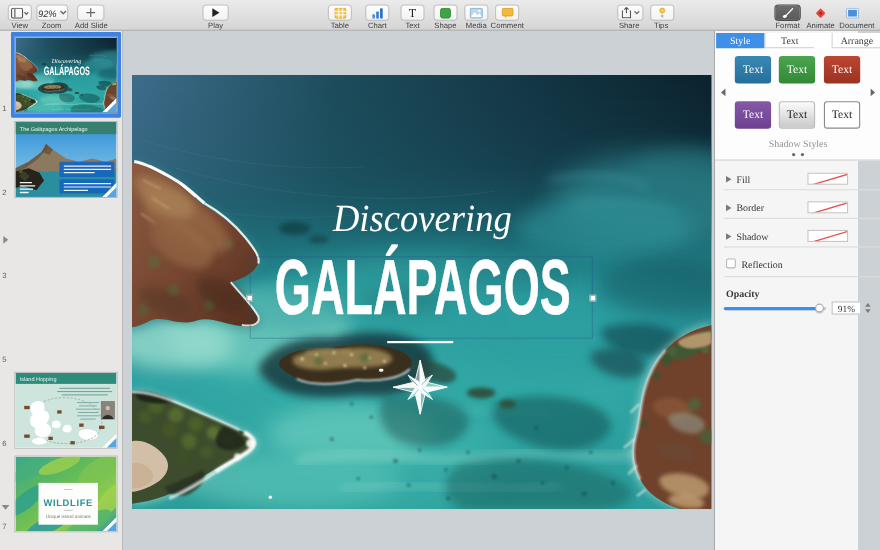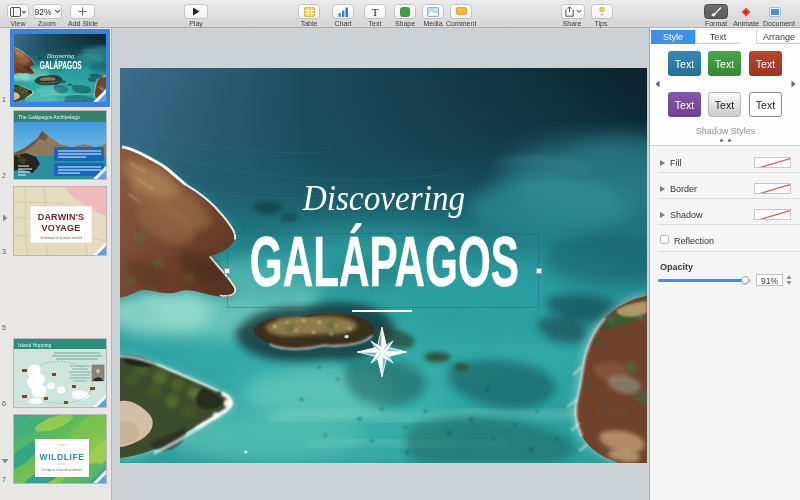--- a/index.html
+++ b/index.html
@@ -22,22 +22,22 @@
   .fold { position:absolute; right:0; bottom:0; width:0; height:0;
     border-left:13px solid transparent; border-bottom:13px solid #ffffff; }
   .fold2 { position:absolute; right:0; bottom:0; width:0; height:0;
     border-left:9.5px solid transparent; border-bottom:9.5px solid #57a4e0; }
 
   
   #canvas { position:absolute; left:112px; top:28px; width:537px; height:472px; background:#ccd1d6; }
   #slide { position:absolute; left:8px; top:40px; width:527px; height:395px; overflow:hidden; }
 
   
-  #panel { position:absolute; left:649px; top:28px; width:151px; height:472px;
-    background:#f5f5f5; border-left:1px solid #ababab; z-index:6; }
+  #panel { position:absolute; left:649px; top:28px; width:131px; height:472px;
+    background:#f5f5f5; border-left:1px solid #ababab; z-index:6;font-family:Liberation Serif, serif; }
   #tabs { position:absolute; left:1px; top:2px; width:150px; height:14px; display:flex; background:#fff; }
   .tab { flex:1; font-size:9px; color:#3c3c3c; text-align:center; line-height:14px;
     border-bottom:1px solid #c9c9c9; }
   .tab.sel { background:#3d8fe8; color:#fff; border-bottom:1px solid #3d8fe8; }
   #stylearea { position:absolute; left:0; top:16px; width:151px; height:102px; background:#fdfdfd;
     border-bottom:1px solid #cfcfcf; }
   .swbtn { position:absolute; width:33px; height:25px; border-radius:3px; color:#fff;
     font-size:10.5px; display:flex; align-items:center; justify-content:center; }
   .prow { position:absolute; left:0; width:151px; font-size:9px; color:#333; }
   .disc-tri { display:inline-block; width:0; height:0; border-top:3.5px solid transparent;
@@ -291,21 +291,21 @@
   <div class="tbtn" style="left:7px;width:22px;">
     <svg width="16" height="10" viewBox="0 0 16 10">
       <rect x="0.5" y="0.5" width="10" height="9" rx="1.5" fill="none" stroke="#555" stroke-width="1"></rect>
       <line x1="3.5" y1="1" x2="3.5" y2="9" stroke="#555" stroke-width="1"></line>
       <path d="M12.2 4 L14 6 L15.8 4" fill="none" stroke="#666" stroke-width="1.2"></path>
     </svg>
   </div>
   <div class="tlabel" style="left:4px;width:28px;">View</div>
 
   <div class="tbtn" style="left:33px;width:29px;">
-    <span style="font-size:8.5px;color:#333;">92%</span>
+    <span style="font-size:8.5px;color:#333;font-style:italic;">92%</span>
     <svg width="7" height="5" viewBox="0 0 7 5" style="margin-left:2px;">
         <path d="M1 1 L3.5 3.5 L6 1" fill="none" stroke="#666" stroke-width="1.2"></path>
       </svg>
   </div>
   <div class="tlabel" style="left:32px;width:30px;">Zoom</div>
 
   <div class="tbtn" style="left:70px;width:25px;">
     <svg width="9" height="9" viewBox="0 0 9 9">
         <path d="M4.5 0.5 V8.5 M0.5 4.5 H8.5" stroke="#666" stroke-width="1.1"></path>
       </svg>
@@ -449,34 +449,20 @@
       </g>
       <g stroke="#ffffff" stroke-width="1.2" opacity="0.95">
         <path d="M4 55 H15 M4 58 H18 M4 61 H16 M4 64 H12"></path>
       </g>
       <text x="45" y="31" font-size="4" fill="#e8f0f4" opacity="0.8">~</text>
     </svg>
     <div class="fold"></div><div class="fold2"></div>
   </div>
   <div class="snum" style="top:144px;">2</div>
 
-  <div class="thumb" style="top:158px;">
-    <svg width="92" height="68" viewBox="0 0 92 68">
-      <rect width="92" height="68" fill="#e6dbbe"></rect>
-      <path d="M50 0 L92 0 L92 28 C80 26 70 18 62 12 C56 7 52 3 50 0 Z" fill="#eebabc"></path>
-      <g stroke="#c9b794" stroke-width="0.6" fill="none" opacity="0.8">
-        <path d="M0 14 C20 18 40 12 60 20 M0 30 C24 34 50 28 74 36 M0 48 C30 52 60 46 92 54 M10 0 C14 20 8 40 14 68 M30 0 C34 24 28 48 34 68 M70 20 C74 40 68 54 74 68"></path>
-      </g>
-      <rect x="16" y="19" width="62" height="37" fill="#fdfdfb" stroke="#d8d0b8" stroke-width="0.5"></rect>
-      <text x="47" y="33" text-anchor="middle" font-size="9" font-weight="bold" fill="#6b1f2a" font-family="Liberation Sans" letter-spacing="0.2" transform="scale(1 1.1)" transform-origin="47 33">DARWIN'S</text>
-      <text x="47" y="44" text-anchor="middle" font-size="9" font-weight="bold" fill="#6b1f2a" font-family="Liberation Sans" letter-spacing="0.2" transform="scale(1 1.1)" transform-origin="47 44">VOYAGE</text>
-      <text x="47" y="52" text-anchor="middle" font-size="4.4" font-style="italic" fill="#555" font-family="Liberation Serif">Journey to a new world</text>
-    </svg>
-    <div class="fold"></div><div class="fold2"></div>
-  </div>
   <div class="snum" style="top:220px;">3</div>
   <svg width="6" height="8" viewBox="0 0 6 8" style="position:absolute;left:2px;top:186px;">
       <path d="M1 0.5 L5.5 4 L1 7.5 Z" fill="#8a8a8a"></path>
     </svg>
 
   <div class="snum" style="top:296px;">5</div>
 
   <div class="thumb" style="top:310px;">
     <svg width="92" height="68" viewBox="0 0 92 68">
       <rect width="92" height="68" fill="#cde5dc"></rect>

